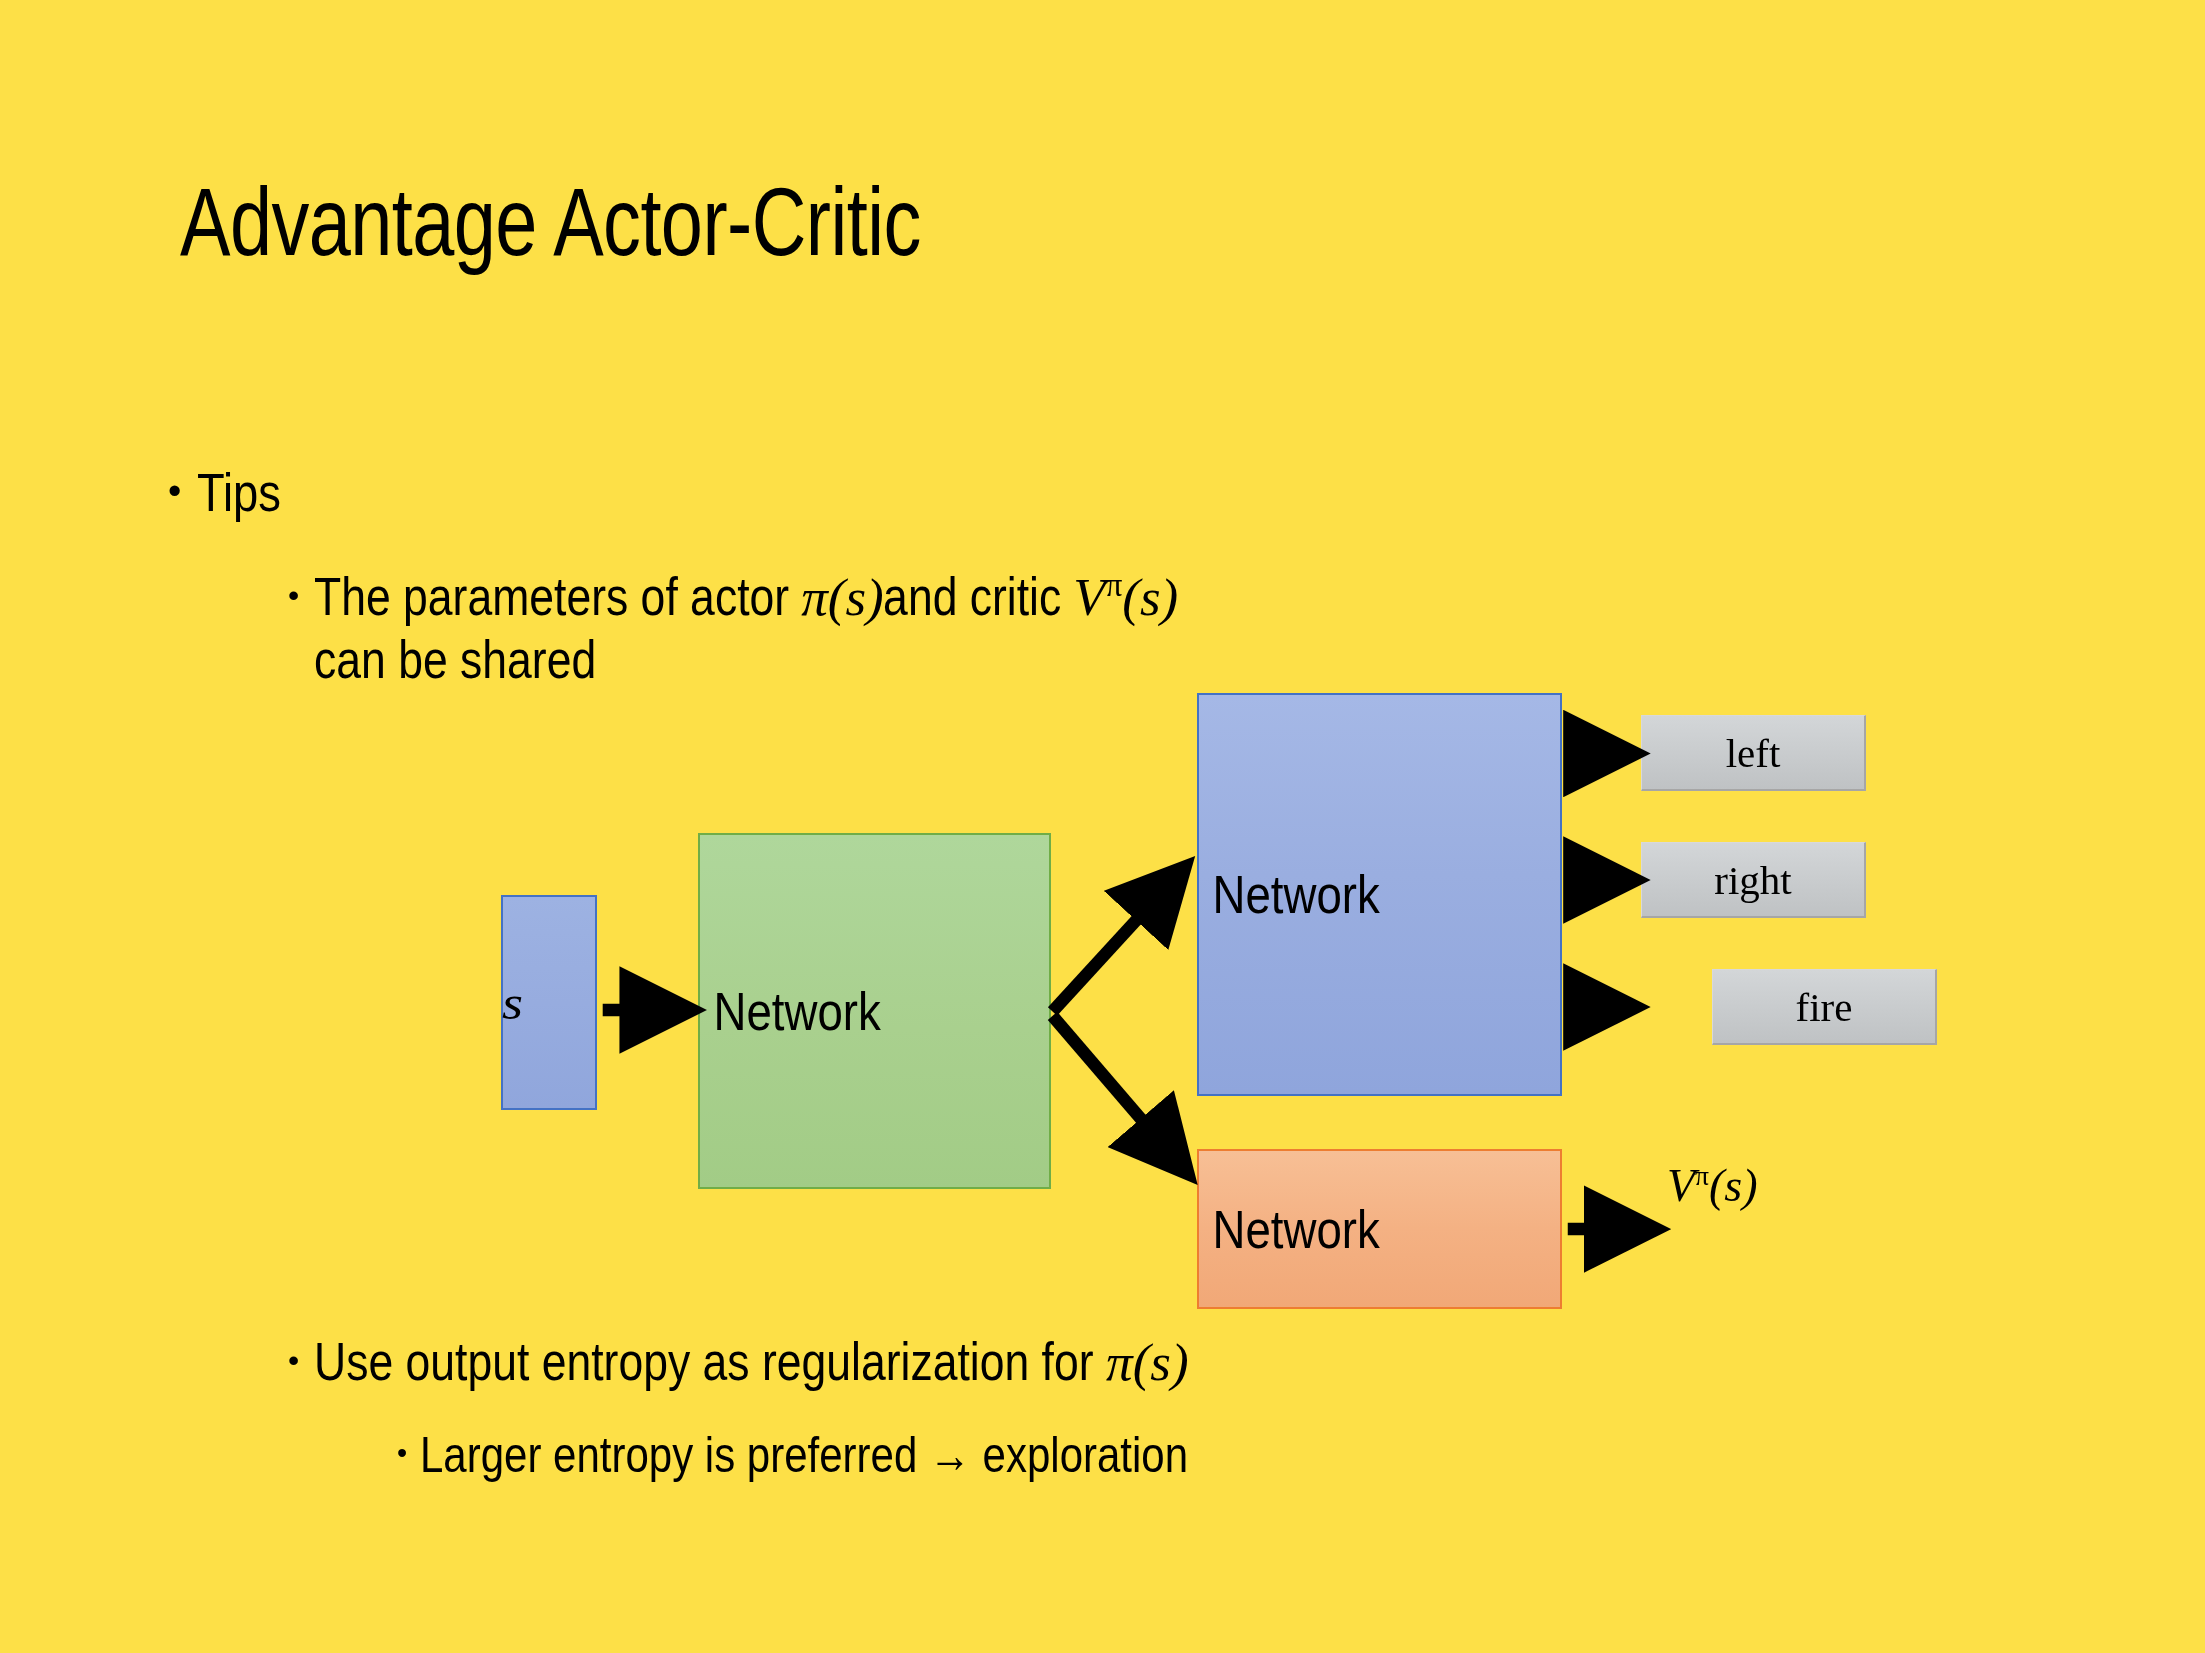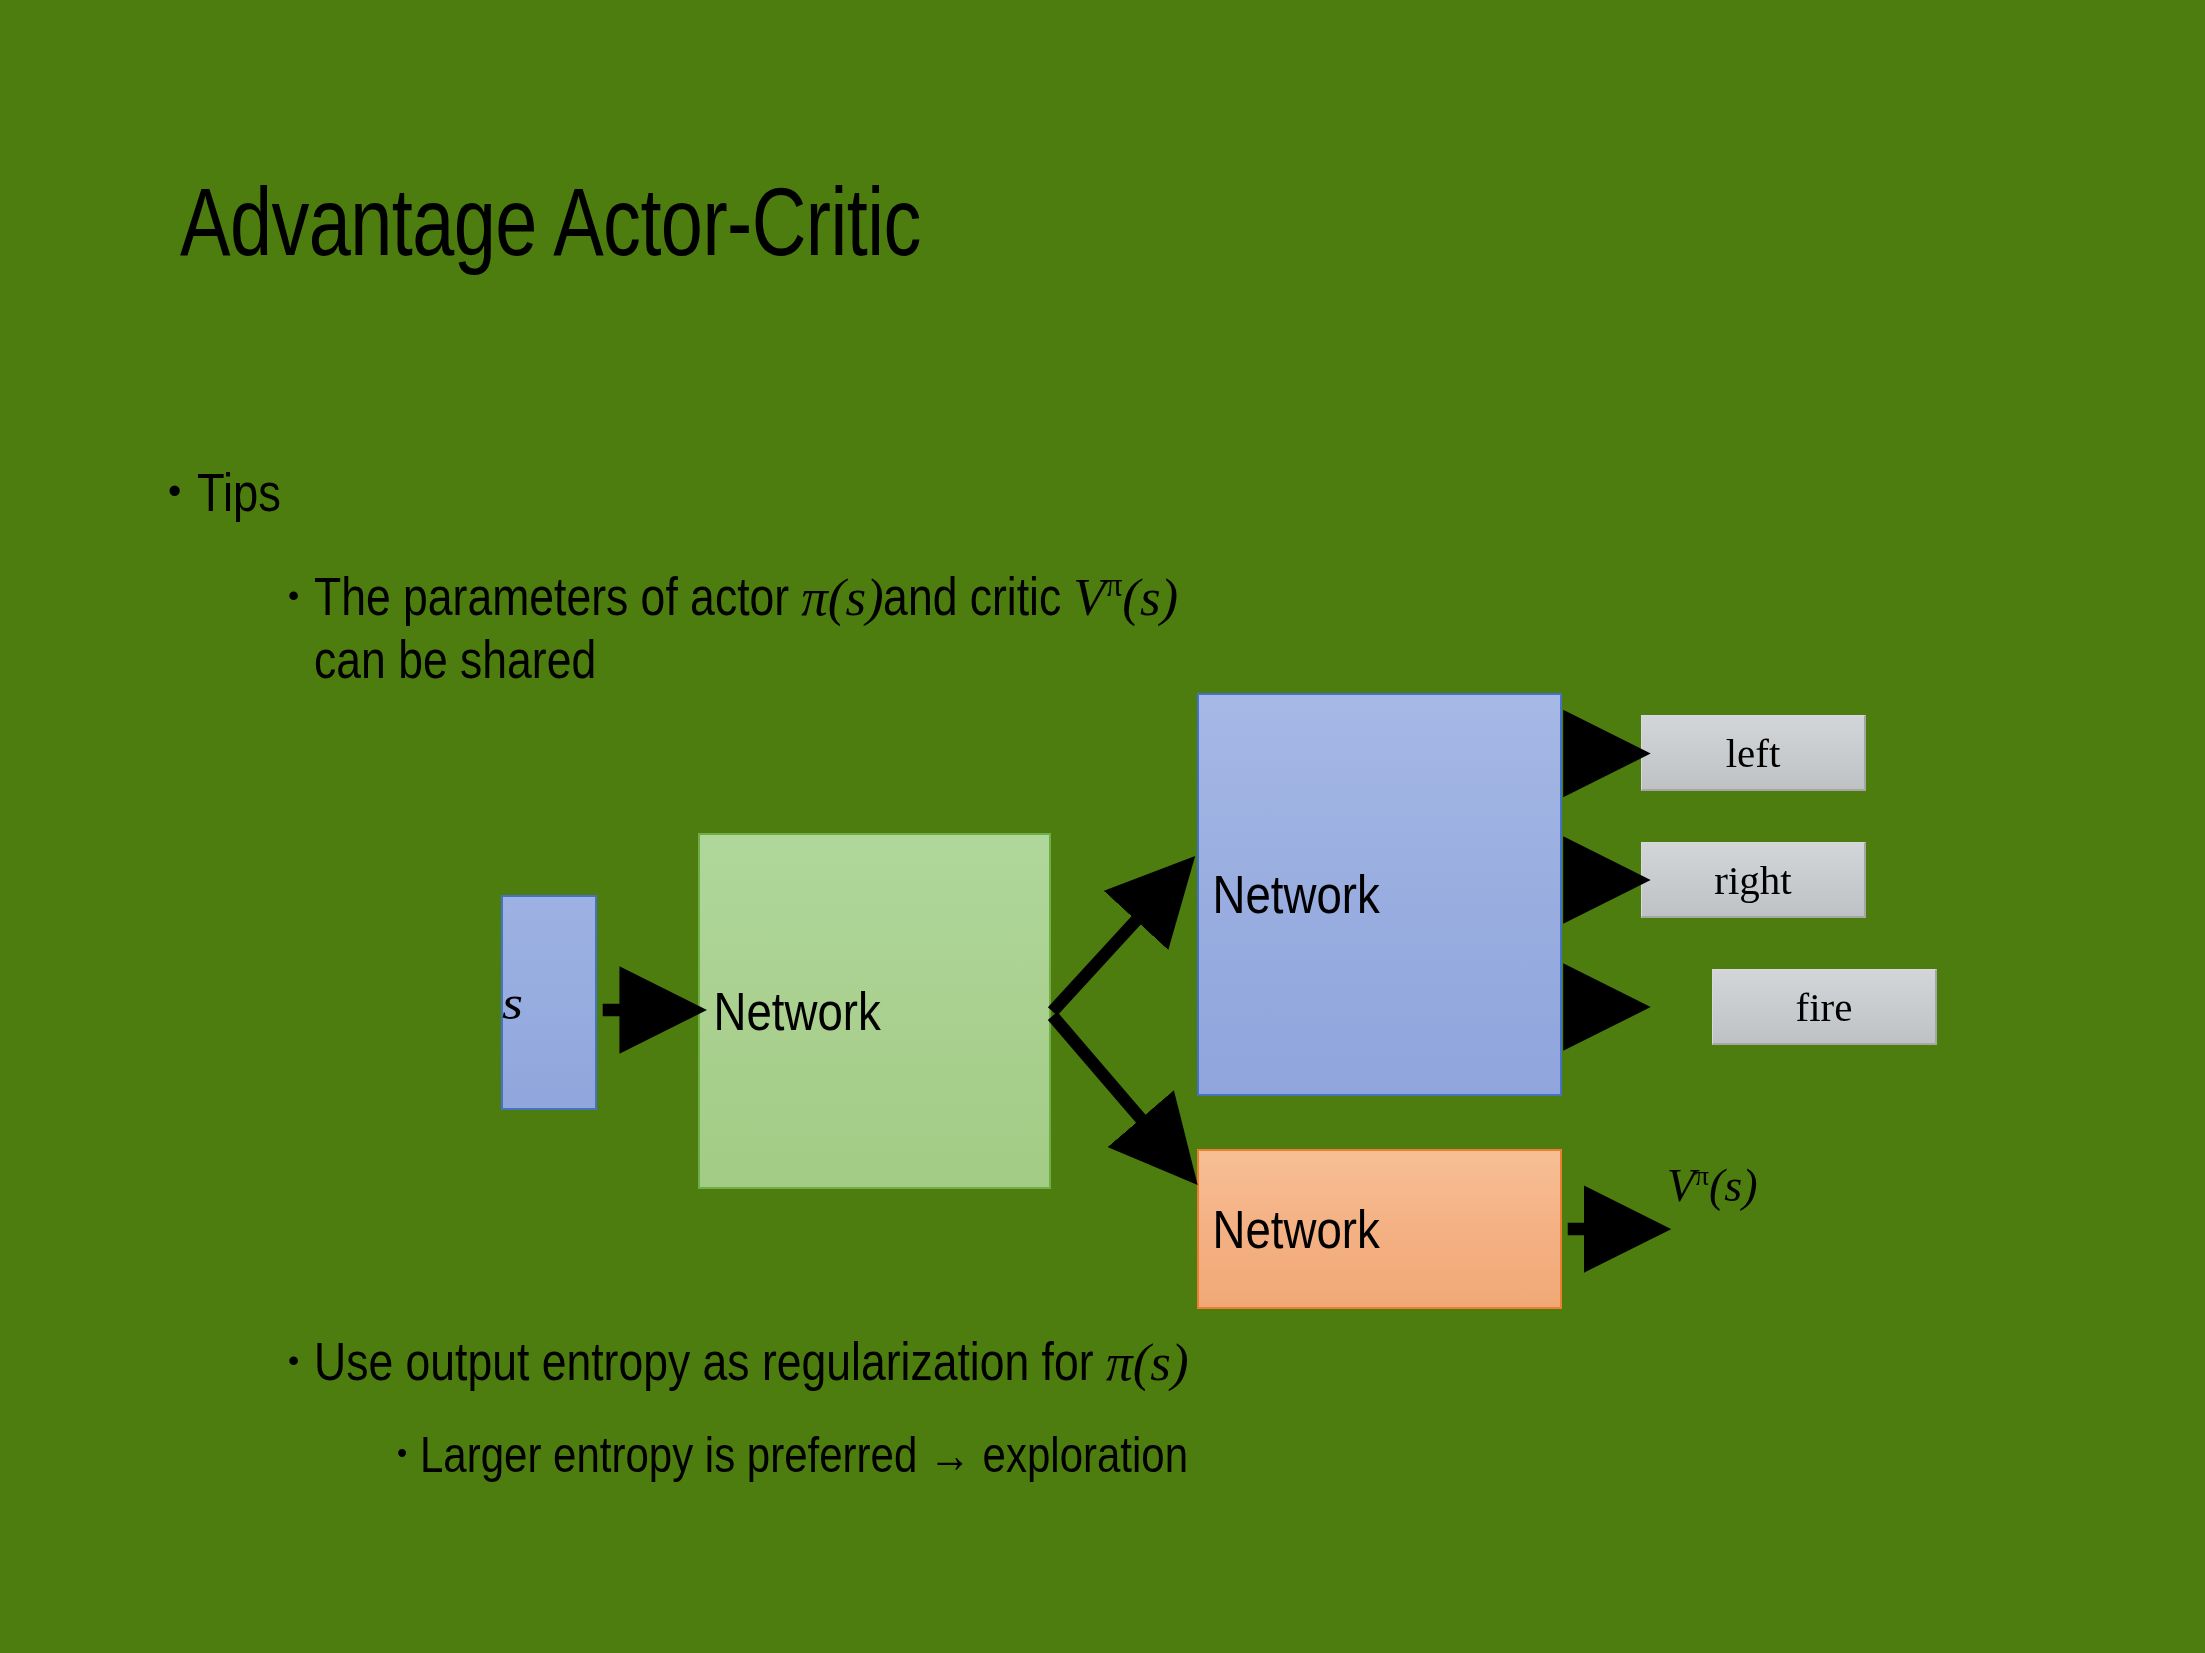--- a/index.html
+++ b/index.html
@@ -4,21 +4,21 @@
 <style>
   html, body {
     margin: 0;
     padding: 0;
     background: #ffffff;
   }
   #slide {
     position: relative;
     width: 2205px;
     height: 1654px;
-    background: #4d7c0f;
+    background: #fde047;
     overflow: hidden;
     font-family: "Liberation Sans", sans-serif;
     color: #000000;
   }
 
   
   #slide-title {
     position: absolute;
     left: 180px;
     top: 171px;

